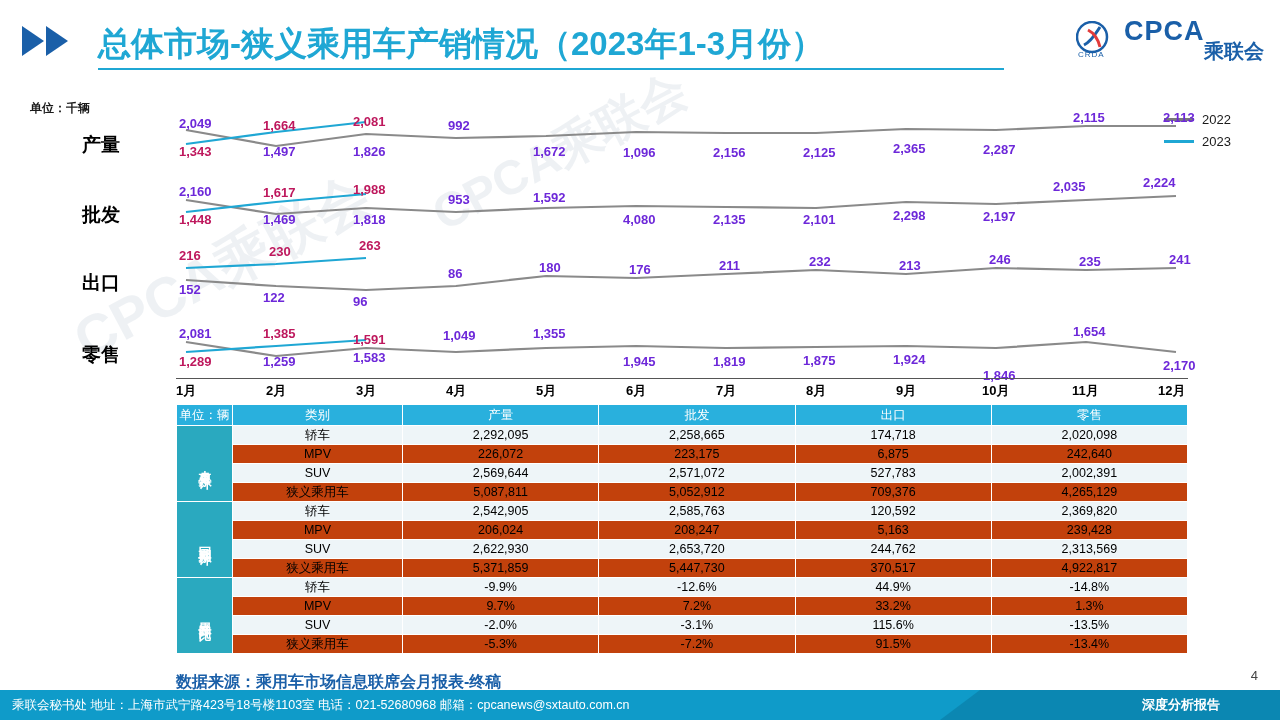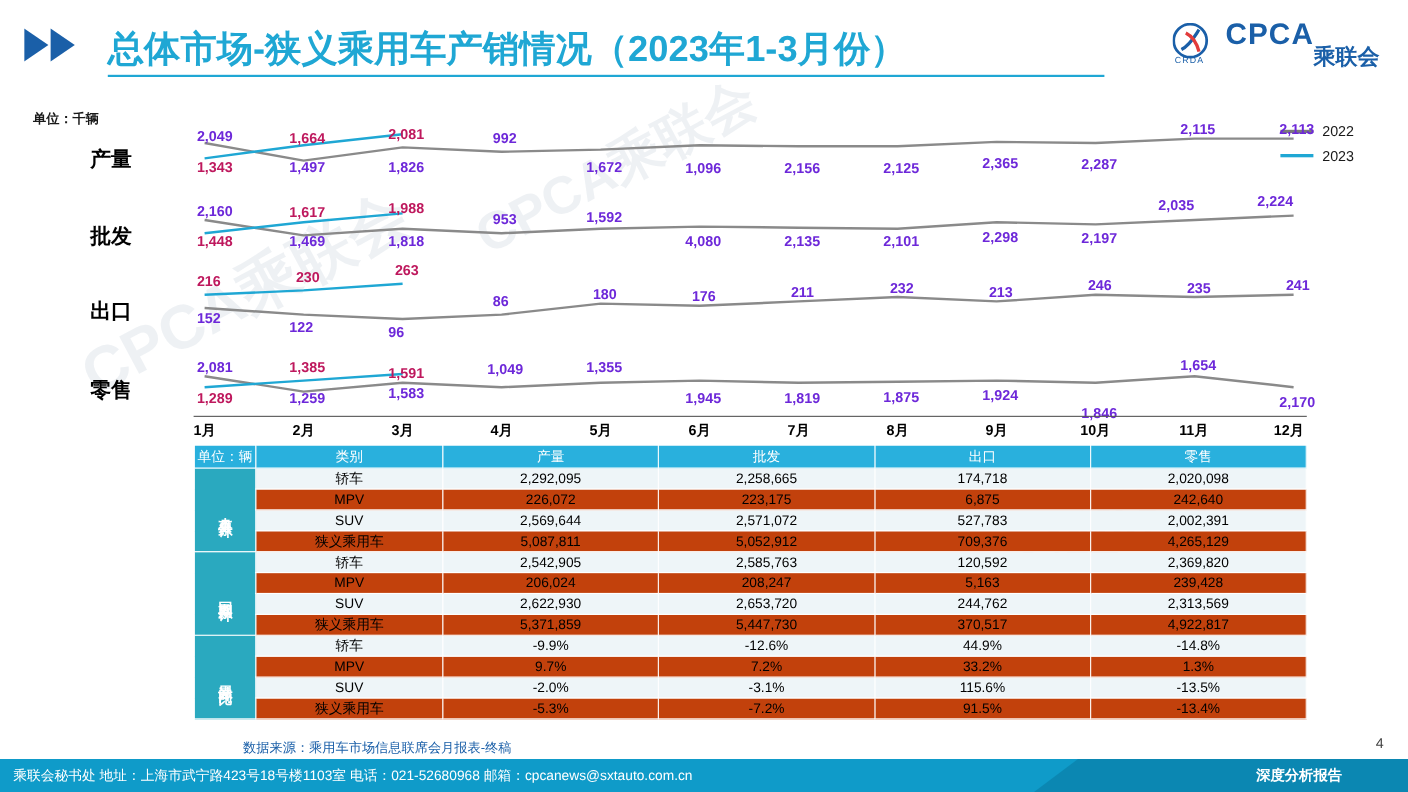--- a/index.html
+++ b/index.html
@@ -15,21 +15,21 @@
   .chev { position:absolute; left:22px; top:24px; width:58px; height:34px; }
   .chev svg { display:block; }
   .title {
     position:absolute; left:98px; top:22px;
     font-size:33px; font-weight:bold; color:#1fa7d4;
     letter-spacing:0px; white-space:nowrap;
   }
   .title-underline {
     position:absolute; left:98px; top:68px; width:906px; height:2px; background:#1fa7d4;
   }
-  .logo { position:absolute; right:18px; top:18px; width:196px; height:46px; }
+  .logo { position:absolute; right:8px; top:18px; width:196px; height:46px; }
   .logo-mark { position:absolute; left:0; top:3px; width:42px; height:40px; }
   .logo-cpca {
     position:absolute; left:48px; top:-2px; font-size:27px; font-weight:bold;
     color:#1a5fa8; letter-spacing:1px;
   }
   .logo-crda {
     position:absolute; left:2px; top:32px; font-size:8px; color:#1a5fa8; letter-spacing:1px;
   }
   .logo-cn {
     position:absolute; left:128px; top:20px; font-size:20px; font-weight:bold; color:#1a5fa8;
@@ -81,21 +81,21 @@
   thead th { background:#29b0dd; color:#ffffff; font-weight:normal; height:21px; }
   .col-unit { width:56px; }
   .col-cat  { width:170px; }
   td.group {
     background:#2aa9bf; color:#ffffff; font-weight:bold; font-size:13px; width:56px;
   }
   td.group span { writing-mode:vertical-rl; text-orientation:upright; letter-spacing:2px; display:inline-block; }
   tbody td { background:#eef5f8; color:#000; }
   tbody tr.alt td { background:#c2410c;margin-top:41px; }
   .src {
-    position:absolute; left:176px; top:672px; font-size:12px; font-weight:normal; color:#1a5fa8;margin-left:45px;
+    position:absolute; left:176px; top:672px; font-size:16px; font-weight:bold; color:#1a5fa8;
   }
 
   
   .footer {
     position:absolute; left:0; bottom:0; width:1280px; height:30px; background:#0f9bc9; color:#fff;
   }
   .footer-text { position:absolute; left:12px; top:7px; font-size:12.5px; white-space:nowrap; }
   .footer-right { position:absolute; right:60px; top:6px; font-size:13px; font-weight:bold; color:#ffffff; }
   .page-num { position:absolute; right:22px; top:-22px; font-size:13px; color:#444; }
   .footer-wedge { position:absolute; right:0; bottom:0; width:340px; height:30px; background:#0b87b2;

